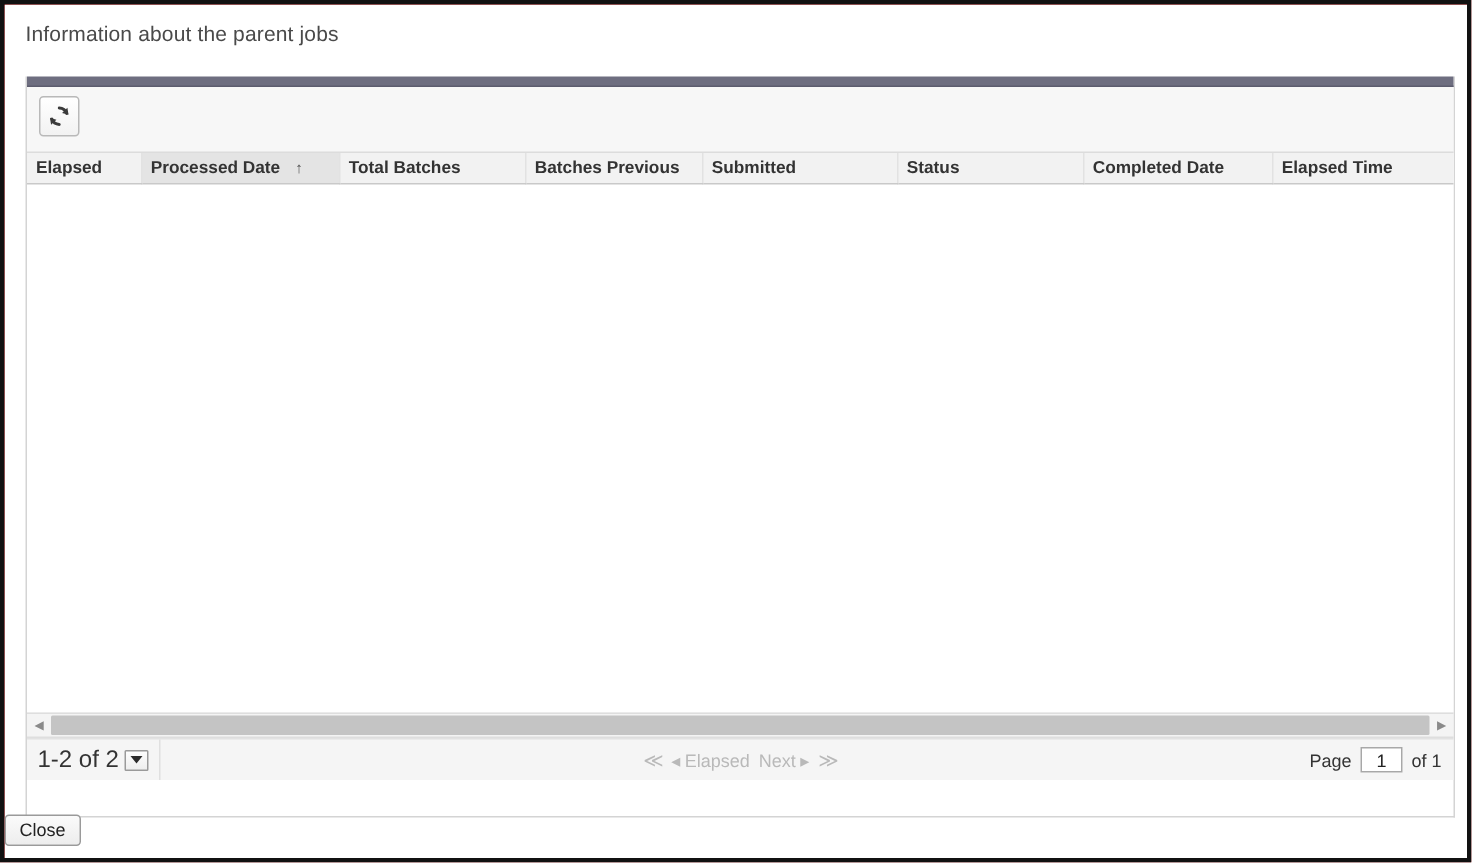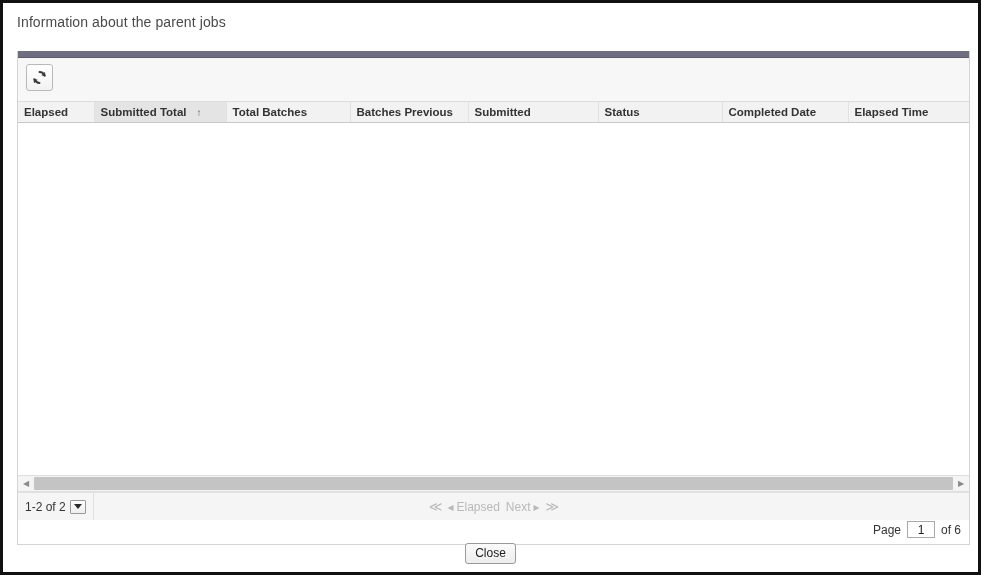--- a/index.html
+++ b/index.html
@@ -195,21 +195,21 @@
     left: 7px;
     top: 0;
     height: 100%;
     display: flex;
     align-items: center;
     gap: 4px;
     border-right: 1px solid #e0e0e0;
     padding-right: 7px;
   }
   .range-label {
-    font-size: 12px;
+    font-size: 16px;
     color: #333;
     white-space: nowrap;
   }
   .range-select {
     width: 16px;
     height: 14px;
     border: 1px solid #9a9a9a;
     background: linear-gradient(180deg,#fdfdfd,#eeeeee);
     box-sizing: border-box;
     display: flex;
@@ -256,21 +256,20 @@
   }
 
   .footer-right {
     position: absolute;
     right: 8px;
     top: 0;
     height: 100%;
     display: flex;
     align-items: center;
     gap: 6px;
-    margin-top: 23px;
   }
   .footer-right .lbl { font-size: 12px; color: #333; }
   .page-input {
     width: 28px;
     height: 17px;
     border: 1px solid #a8a8a8;
     background: #ffffff;
     text-align: center;
     font-family: "Liberation Sans", sans-serif;
     font-size: 12px;
@@ -279,21 +278,20 @@
     padding: 0;
   }
 
   
   .close-row {
     position: absolute;
     left: 0;
     right: 0;
     top: 540px;
     display: flex;
-    justify-content: center;
   }
   .close-btn {
     min-width: 44px;
     height: 21px;
     padding: 0 9px;
     font-family: "Liberation Sans", sans-serif;
     font-size: 12px;
     color: #222222;
     background: linear-gradient(180deg,#fbfbfb 0%, #ededed 100%);
     border: 1px solid #9a9a9a;
@@ -339,21 +337,21 @@
               <col class="c-status">
             <col class="c-completion">
               <col class="c-elapsed">
           </colgroup>
           <thead>
             <tr>
               <th>
                 <span>Elapsed</span>
               </th>
               <th class="sorted">
-                <span>Submitted Total</span><span class="sort-arrow">↑</span>
+                <span>Processed Date</span><span class="sort-arrow">↑</span>
               </th>
               <th>
                 <span>Total Batches</span>
               </th>
               <th>
                 <span>Batches Previous</span>
               </th>
               <th>
                 <span>Submitted</span>
               </th>
@@ -397,21 +395,21 @@
           <span class="pg-btn">
             <span>Next</span>
             <span>▸</span>
           </span>
           <span class="pg-glyph">≫</span>
         </div>
 
         <div class="footer-right">
           <span class="lbl">Page</span>
           <input class="page-input" type="text" value="1" style="">
-          <span class="lbl">of 6</span>
+          <span class="lbl">of 1</span>
         </div>
 
       </div>
     </div>
 
     <div class="close-row">
       <button class="close-btn">Close</button>
     </div>
 
   </div>

